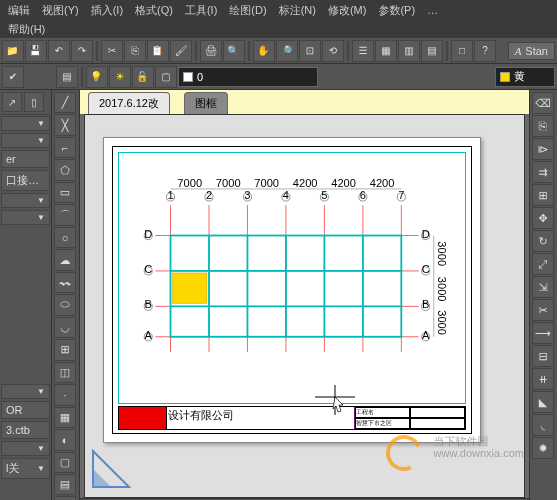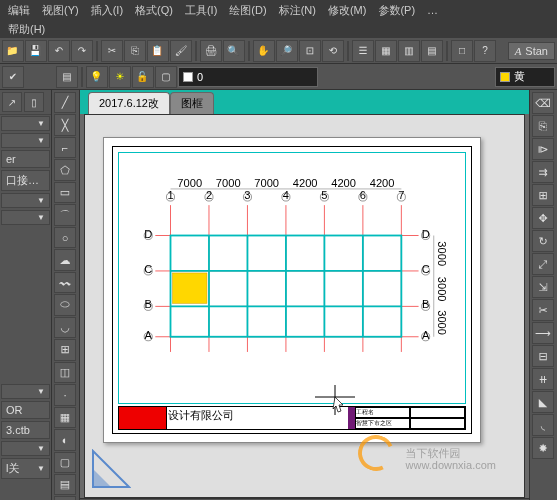--- a/index.html
+++ b/index.html
@@ -15,39 +15,39 @@
 .sq.y{background:#ffd700}
 .stylebox{background:#6a6a6a;border:1px solid #444;padding:2px 6px;color:#ddd;display:flex;align-items:center;gap:4px}
 .main{display:flex;height:430px}
 .leftpanel{width:52px;background:#545454;border-right:1px solid #333;display:flex;flex-direction:column}
 .lp-icons{display:flex;padding:2px;gap:2px;border-bottom:1px solid #444}
 .lp-row{background:#5a5a5a;border:1px solid #444;margin:1px;padding:2px 4px;color:#ddd;display:flex;justify-content:space-between;align-items:center;cursor:pointer;font-size:10px}
 .lp-row .dd{font-size:8px}
 .vtoolbar{width:28px;background:#545454;display:flex;flex-direction:column;gap:1px;padding:2px;border-right:1px solid #333}
 .vbtn{width:22px;height:22px;background:#5a5a5a;border:1px solid #444;display:flex;align-items:center;justify-content:center;cursor:pointer;color:#ddd}
 .canvas-wrap{flex:1;background:#6a6a6a;position:relative;display:flex;flex-direction:column}
-.tabbar{background:#14b8a6;height:24px;display:flex;align-items:flex-end;padding-left:8px;gap:0}
+.tabbar{background:#fef9c3;height:24px;display:flex;align-items:flex-end;padding-left:8px;gap:14px}
 .tab{background:#888;border:1px solid #666;border-bottom:none;padding:3px 10px;border-radius:4px 4px 0 0;cursor:pointer;font-size:11px}
 .tab.active{background:#e8e8e8;color:#000}
 .canvas{flex:1;background:#dfdfdf;position:relative;margin:0 4px 0 4px;border:1px solid #333;overflow:hidden}
 .paper{position:absolute;left:18px;top:22px;width:378px;height:306px;background:#fff;border:1px solid #888;box-shadow:2px 2px 4px rgba(0,0,0,0.3)}
 .paper-border{position:absolute;left:8px;top:8px;right:8px;bottom:8px;border:1px solid #000}
 .paper-innerframe{position:absolute;left:14px;top:14px;right:14px;bottom:38px;border:1px solid #00bfbf}
 .titleblock{position:absolute;left:14px;right:14px;bottom:12px;height:24px;display:flex;border:1px solid #000}
 .tb-red{background:#e00;width:48px;border-right:1px solid #000}
-.tb-mid{flex:1;border-right:7px solid #701a75;font-size:7px;padding:1px;position:relative}
+.tb-mid{flex:1;border-right:1px solid #701a75;font-size:7px;padding:1px;position:relative}
 .tb-right{width:110px;display:grid;grid-template-columns:1fr 1fr;grid-template-rows:1fr 1fr}
 .tb-right div{border:0.5px solid #000;font-size:6px;padding:0}
 .plan{position:absolute;left:26px;top:32px;right:26px;bottom:60px}
 .plan svg{width:100%;height:100%}
 .bottomtabs{background:#545454;height:22px;display:flex;align-items:center;padding:0 4px;gap:0;border-top:1px solid #333}
 .btab{background:#6a6a6a;border:1px solid #444;padding:2px 8px;font-size:10px;color:#ddd;cursor:pointer}
 .btab.active{background:#888}
 .righttoolbar{width:28px;background:#545454;display:flex;flex-direction:column;gap:1px;padding:2px;border-left:1px solid #333}
-.watermark{position:absolute;right:28px;bottom:26px;display:flex;align-items:flex-end;gap:12px;opacity:0.7}
+.watermark{position:absolute;right:0;bottom:26px;display:flex;align-items:flex-start;gap:12px;opacity:0.7}
 .wm-circle{width:36px;height:36px;border:4px solid #f90;border-radius:50%;border-right-color:transparent;transform:rotate(20deg)}
 .wm-text{color:#888;font-size:11px;line-height:1.1}
 .cursor{position:absolute;left:230px;top:270px;pointer-events:none}
 .triangle{position:absolute;left:6px;bottom:8px;width:40px;height:40px}
 </style>
 </head>
 <body>
 
 <div class="menubar">
   <span class="mi">编辑</span>

